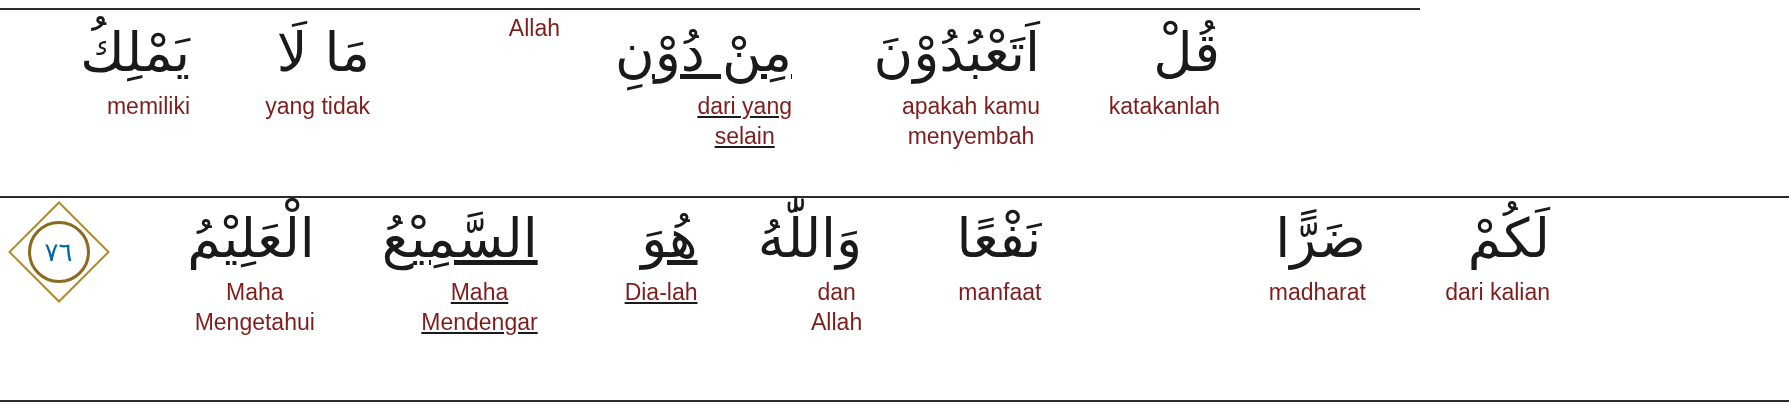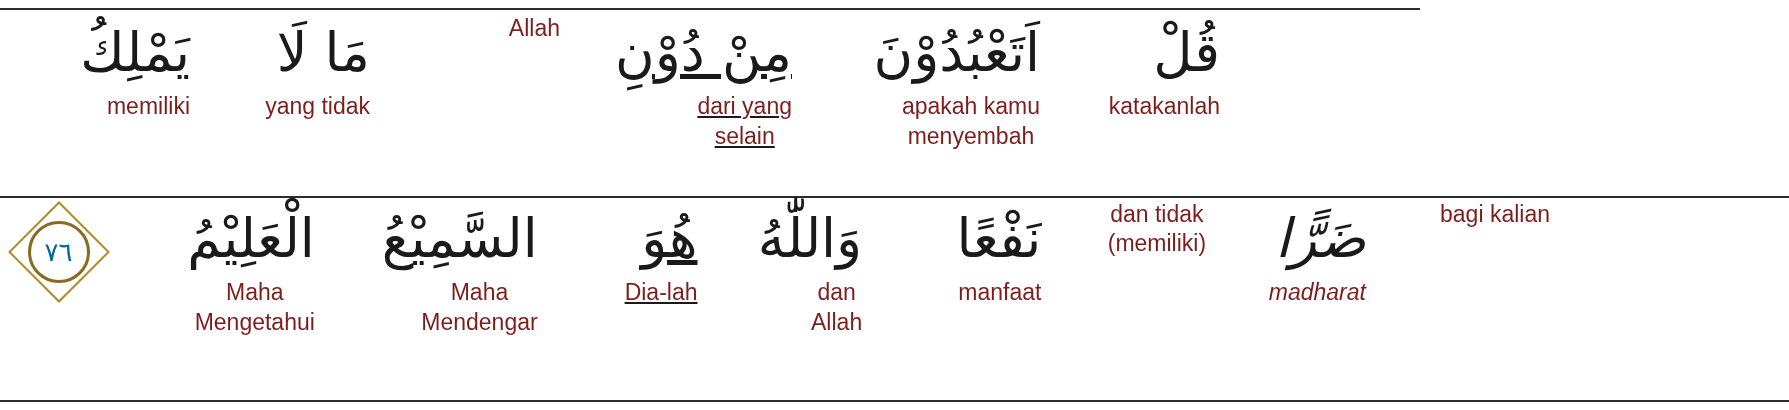--- a/index.html
+++ b/index.html
@@ -155,50 +155,49 @@
     <div class="word" style="width:170px;">
       <div class="ar">يَمْلِكُ</div>
       <div class="tr">memiliki</div>
     </div>
 
   </div>
 
   <div class="row row-2">
 
     <div class="word" style="width:190px;">
-      <div class="tr">bagi kalian</div>
-    </div>
-
-    <div class="word" style="width:165px;font-style:italic;">
+      <div class="ar">لَكُمْ</div>
+      <div class="tr">dari kalian</div>
+    </div>
+
+    <div class="word" style="width:165px;">
       <div class="ar">ضَرًّا</div>
       <div class="tr">madharat</div>
     </div>
 
     <div class="word" style="width:170px;">
-      <div class="tr">dan tidak
-(memiliki)</div>
     </div>
 
     <div class="word" style="width:185px;">
       <div class="ar">نَفْعًا</div>
       <div class="tr">manfaat</div>
     </div>
 
     <div class="word" style="width:170px;">
       <div class="ar">وَاللّٰهُ</div>
       <div class="tr">dan
 Allah</div>
     </div>
 
     <div class="word" style="width:165px;text-decoration:underline;">
       <div class="ar">هُوَ</div>
       <div class="tr">Dia-lah</div>
     </div>
 
-    <div class="word" style="width:230px;">
+    <div class="word" style="width:230px;text-decoration:underline;">
       <div class="ar">السَّمِيْعُ</div>
       <div class="tr">Maha
 Mendengar</div>
     </div>
 
     <div class="word" style="width:215px;">
       <div class="ar">الْعَلِيْمُ</div>
       <div class="tr">Maha
 Mengetahui</div>
     </div>

